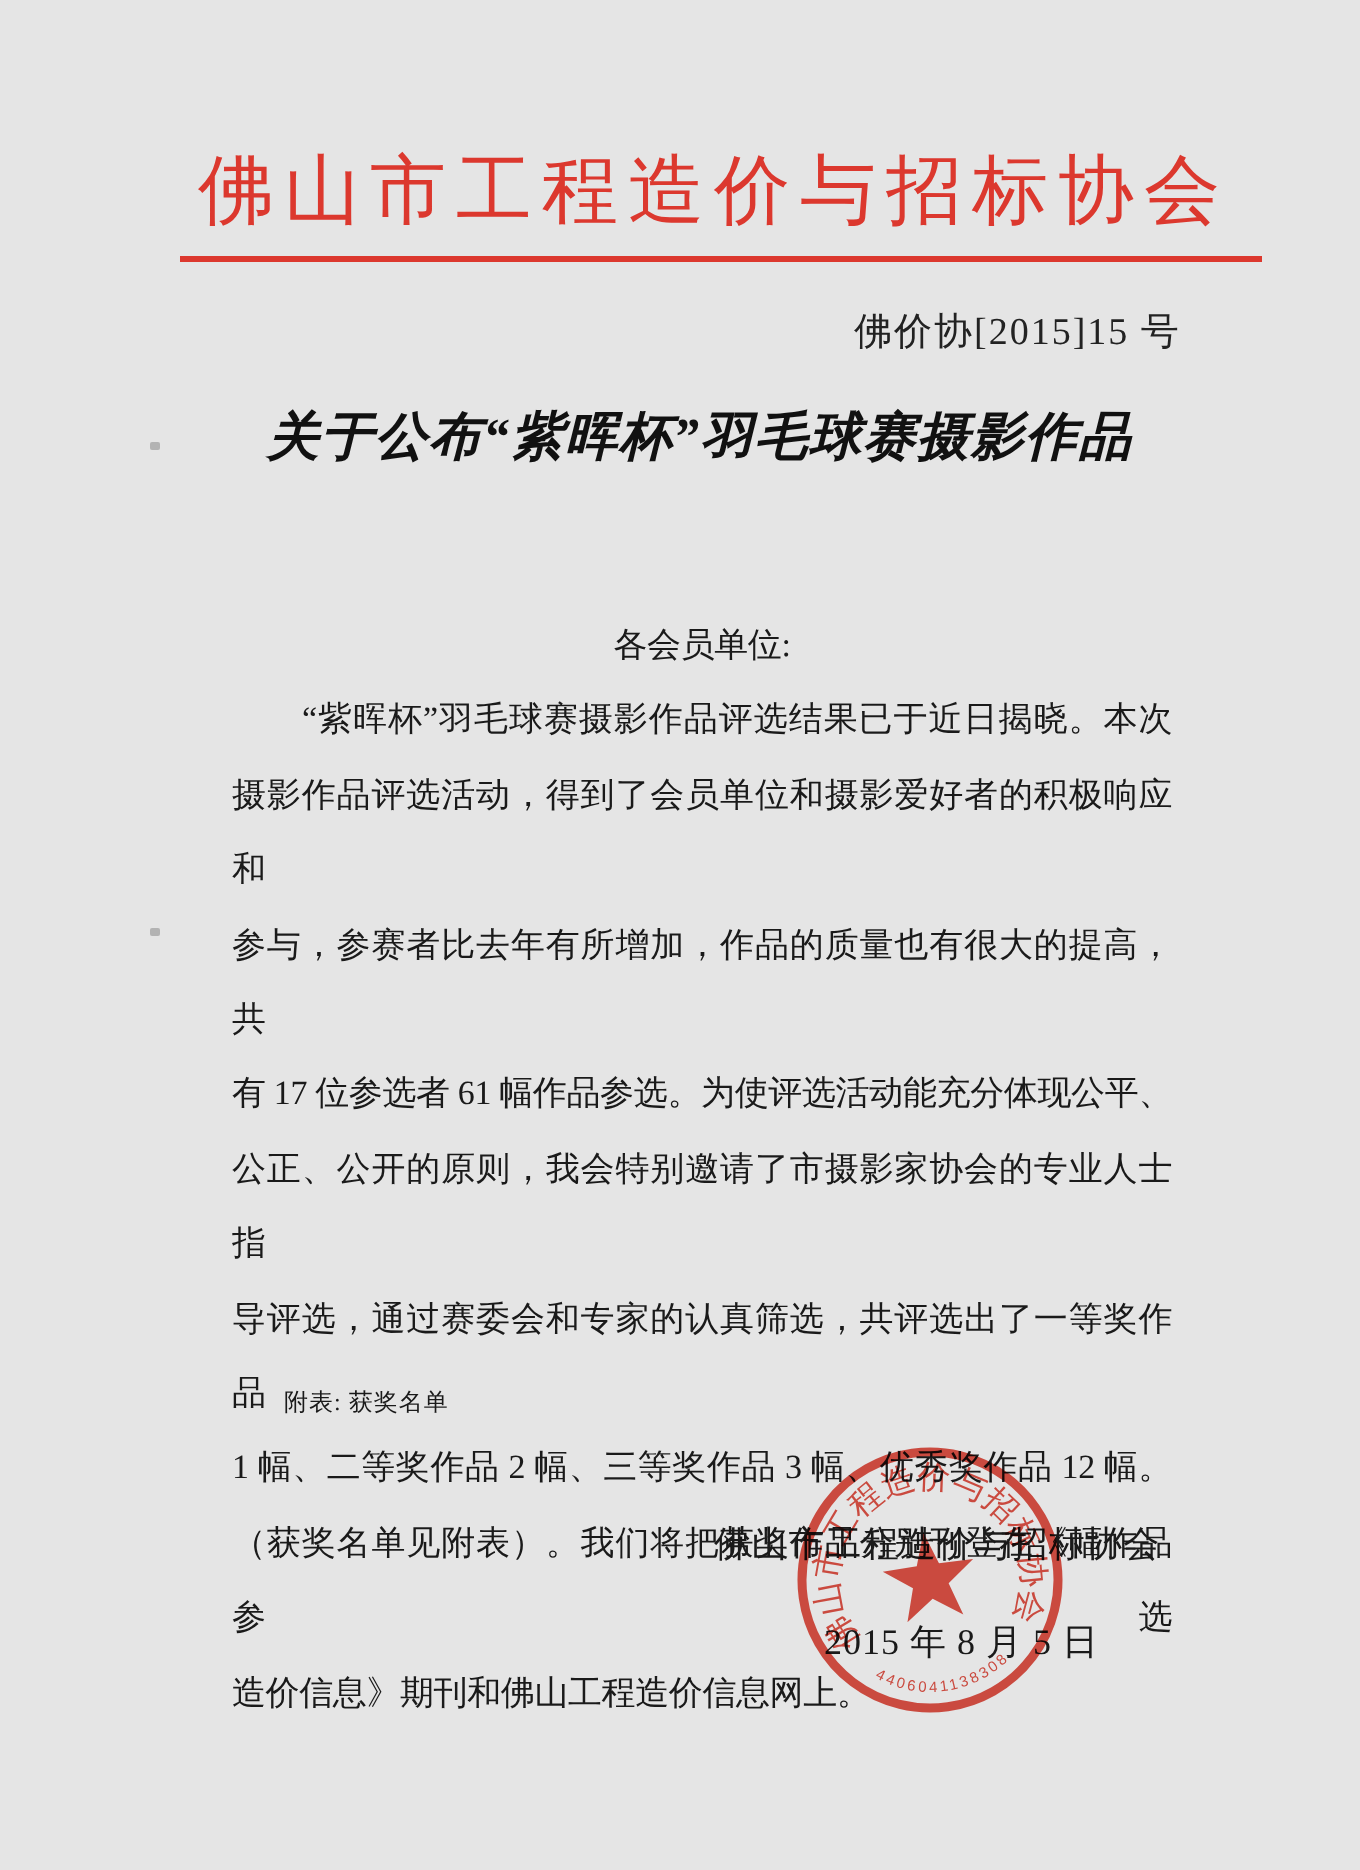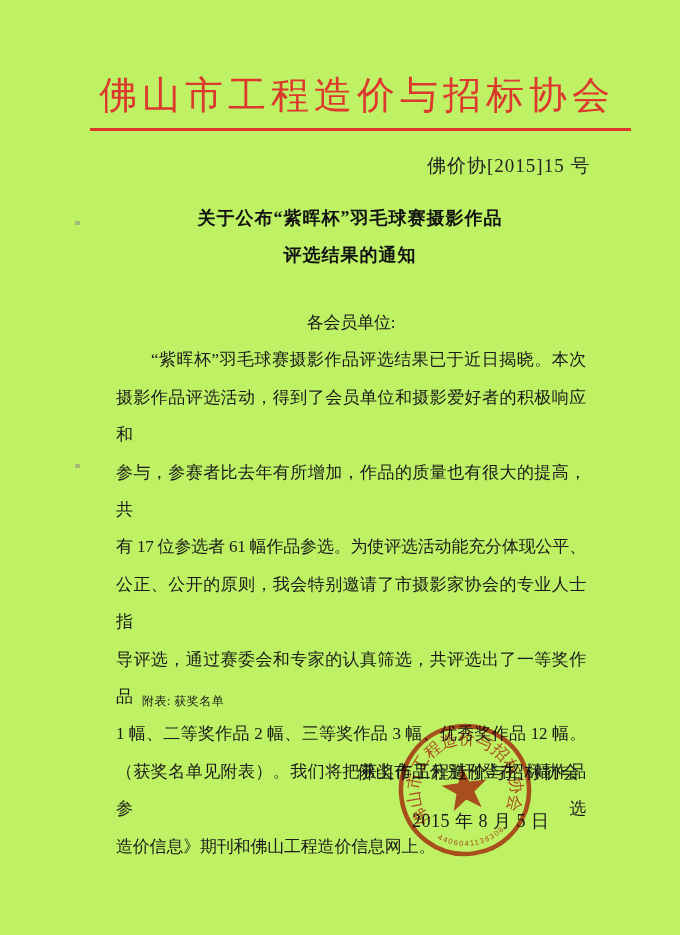--- a/index.html
+++ b/index.html
@@ -1,41 +1,41 @@
 <!DOCTYPE html>
 <html><head>
 <meta charset="utf-8">
 <style>
   html,body{margin:0;padding:0;}
   .page{
     position:relative;
     width:680px;height:935px;
-    background:#bef264;
+    background:#e5e5e5;
     overflow:hidden;
     font-family:"Liberation Serif","DejaVu Serif",serif;
     color:#1c1c1c;
   }
   
   .letterhead{
     position:absolute;left:99px;top:70px;
     font-size:38px;letter-spacing:5px;white-space:nowrap;
     color:#dc382e;font-weight:400;
   }
   .letterhead-divider{
     position:absolute;left:90px;top:128px;width:541px;height:3px;
     background:#dc382e;
   }
   .doc-number{
     position:absolute;left:427px;top:153px;
     font-size:19px;letter-spacing:1px;white-space:nowrap;color:#222;
   }
   .notice-title{
     position:absolute;left:105px;top:200px;width:490px;
-    text-align:center;font-weight:bold;font-size:18px;
-    line-height:37px;letter-spacing:1px;color:#111;
+    text-align:center;font-weight:bold;font-size:26px;
+    line-height:37px;letter-spacing:1px;color:#111;font-style:italic;
   }
   .body-block{
     position:absolute;left:116px;top:304px;width:470px;
     font-size:17px;line-height:37.4px;color:#1a1a1a;
     letter-spacing:-0.2px;
   }
   .salutation{text-align:center;}
   .body-line{
     text-align:justify;
     text-align-last:justify;
@@ -72,21 +72,20 @@
 
 <div class="page">
 
   <div class="letterhead">佛山市工程造价与招标协会</div>
   <div class="letterhead-divider"></div>
 
   <div class="doc-number">佛价协[2015]15 号</div>
 
   <div class="notice-title">
     <div>关于公布“紫晖杯”羽毛球赛摄影作品</div>
-    <div>评选结果的通知</div>
   </div>
 
   <div class="body-block">
     <div class="salutation">各会员单位:</div>
     <div>
         <div class="body-line">　　“紫晖杯”羽毛球赛摄影作品评选结果已于近日揭晓。本次</div>
         <div class="body-line">摄影作品评选活动，得到了会员单位和摄影爱好者的积极响应和</div>
         <div class="body-line">参与，参赛者比去年有所增加，作品的质量也有很大的提高，共</div>
         <div class="body-line">有 17 位参选者 61 幅作品参选。为使评选活动能充分体现公平、</div>
         <div class="body-line">公正、公开的原则，我会特别邀请了市摄影家协会的专业人士指</div>

